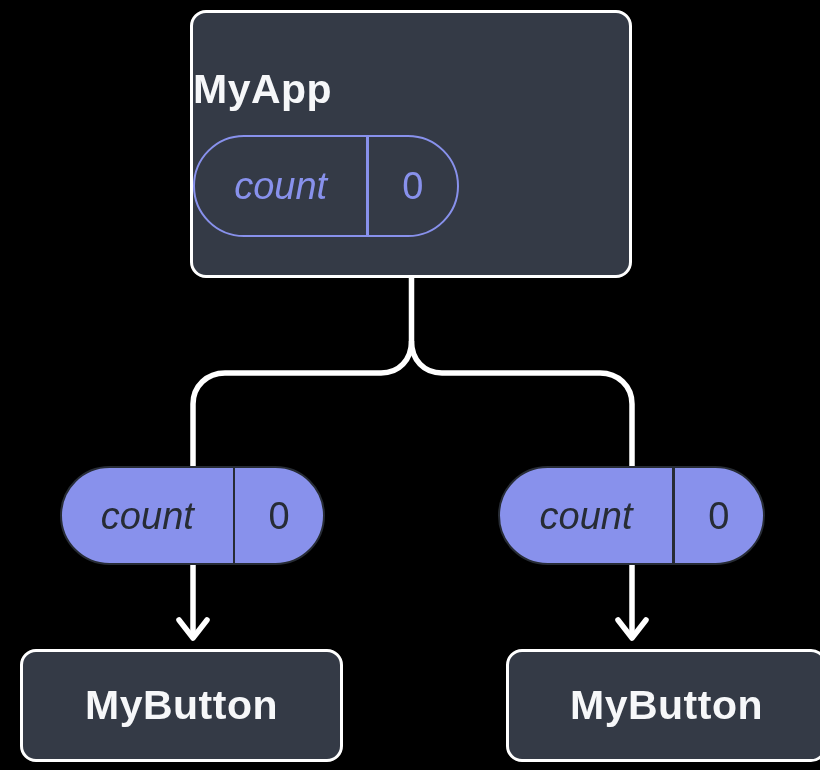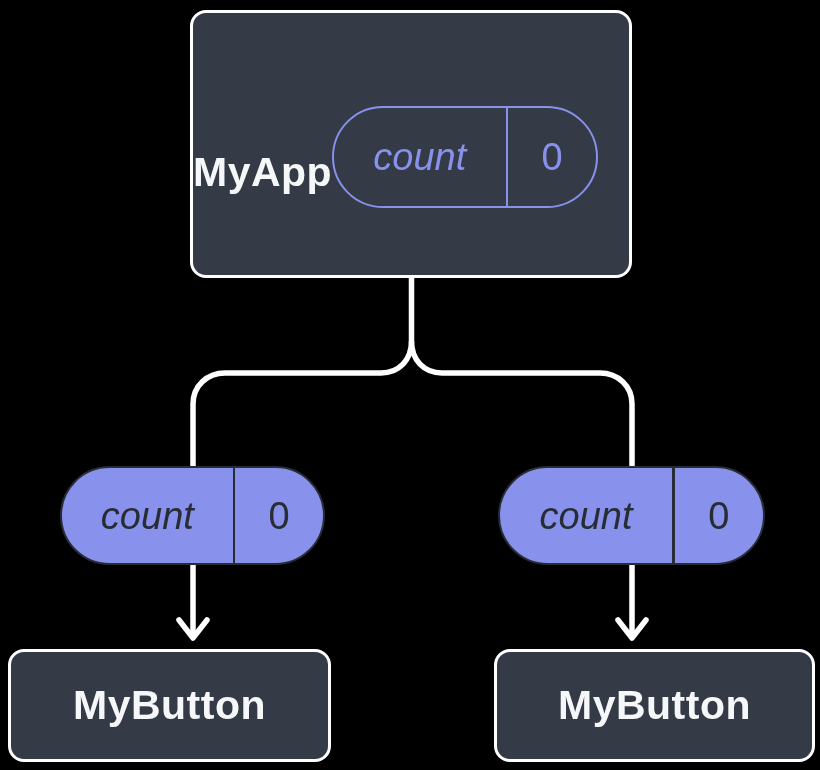--- a/index.html
+++ b/index.html
@@ -24,21 +24,22 @@
   
   .app-box {
     position: absolute;
     left: 190px; top: 10px;
     width: 442px; height: 268px;
     box-sizing: border-box;
     background: var(--box-fill, #343A46);
     border: 3px solid var(--box-border, #FFFFFF);
     border-radius: 16px;
     display: flex;
-    align-items: center;
+    flex-direction: column;
+    align-items: flex-start;
     z-index: 2;
   }
   .app-title {
     margin-top: 56px;
     font-size: 41px;
     font-weight: 700;
     line-height: 1;
     letter-spacing: 0.5px;
     color: var(--box-text, #F6F7F9);
   }
@@ -92,20 +93,21 @@
     border: 3px solid var(--box-border, #FFFFFF);
     border-radius: 16px;
     display: flex;
     align-items: center;
     justify-content: center;
     font-size: 41px;
     font-weight: 700;
     letter-spacing: 0.5px;
     color: var(--box-text, #F6F7F9);
     z-index: 2;
+    margin-left: 12px;
   }
   .button-box.left  { left: 8px;   width: 323px; }
   .button-box.right { left: 494px; width: 321px; }
 </style>
 </head>
 <body>
 
 <div id="canvas" style="--background: #000000; --box-fill: #343A46; --box-border: #FFFFFF; --box-text: #F6F7F9; --purple: #8891EC; --pill-dark: #272C35; --line: #FFFFFF;">
 
   <svg class="connectors" viewBox="0 0 820 770" fill="none">

